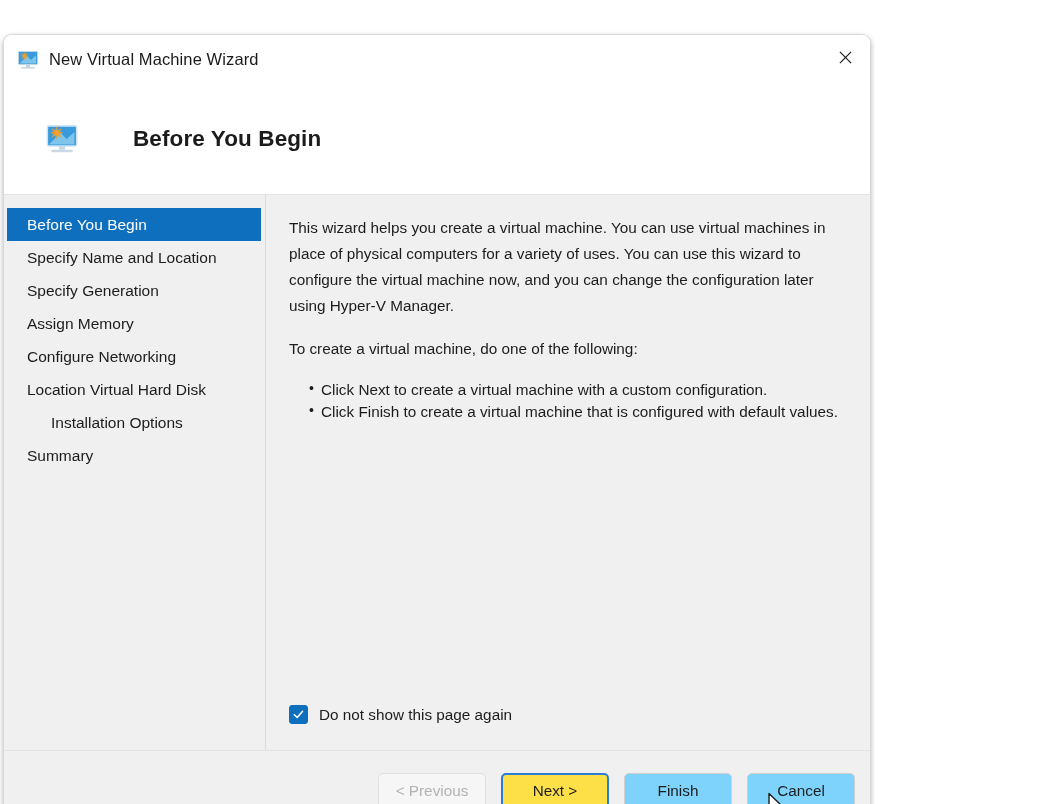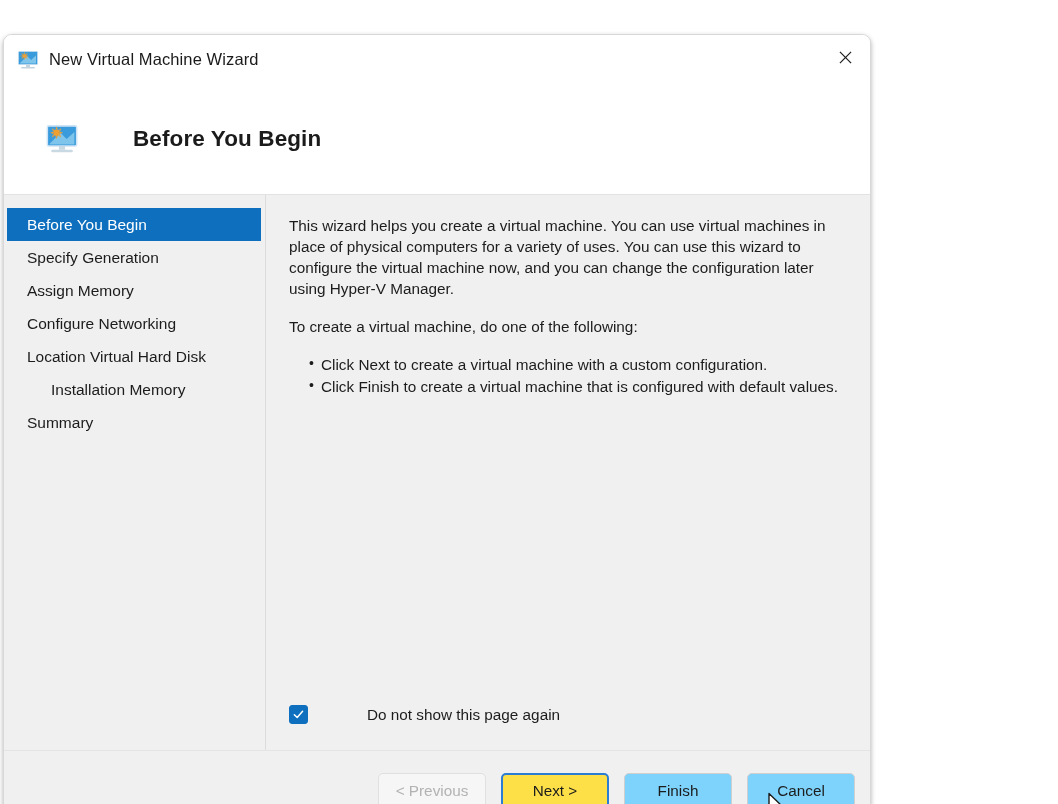--- a/index.html
+++ b/index.html
@@ -119,21 +119,21 @@
   #content {
     flex: 1 1 auto;
     background: #f0f0f0;
     padding: 20px 30px 0 23px;
     box-sizing: border-box;
     position: relative;
   }
   .para {
     font-size: 15.3px;
     color: #1c1c1c;
-    line-height: 21px;
+    line-height: 26px;
     margin: 0 0 17px 0;
     max-width: 715px;
   }
   ul.bullets {
     margin: 0;
     padding-left: 32px;
     list-style: none;
   }
   ul.bullets li {
     font-size: 15.3px;
@@ -150,21 +150,20 @@
   }
 
   
   #checkbox-row {
     position: absolute;
     left: 23px;
     bottom: 26px;
     display: flex;
     align-items: center;
     cursor: default;
-    gap: 48px;
   }
   #checkbox-box {
     width: 19px;
     height: 19px;
     border-radius: 3px;
     background: #0d6fbe;
     border: 1px solid #0d6fbe;
     display: flex;
     align-items: center;
     justify-content: center;
@@ -286,33 +285,36 @@
     <span id="header-title">Before You Begin</span>
   </div>
 
   <div id="body">
 
     <div id="sidebar">
       <div class="nav-item selected">
         <span>Before You Begin</span>
       </div>
       <div class="nav-item">
+        <span>Specify Name and Location</span>
+      </div>
+      <div class="nav-item">
         <span>Specify Generation</span>
       </div>
       <div class="nav-item">
         <span>Assign Memory</span>
       </div>
       <div class="nav-item">
         <span>Configure Networking</span>
       </div>
       <div class="nav-item">
         <span>Location Virtual Hard Disk</span>
       </div>
       <div class="nav-item indented">
-        <span>Installation Memory</span>
+        <span>Installation Options</span>
       </div>
       <div class="nav-item">
         <span>Summary</span>
       </div>
     </div>
 
     <div id="content">
       <p class="para">This wizard helps you create a virtual machine. You can use virtual machines in place of physical computers for a variety of uses. You can use this wizard to configure the virtual machine now, and you can change the configuration later using Hyper-V Manager.</p>
       <p class="para">To create a virtual machine, do one of the following:</p>
       <ul class="bullets">

